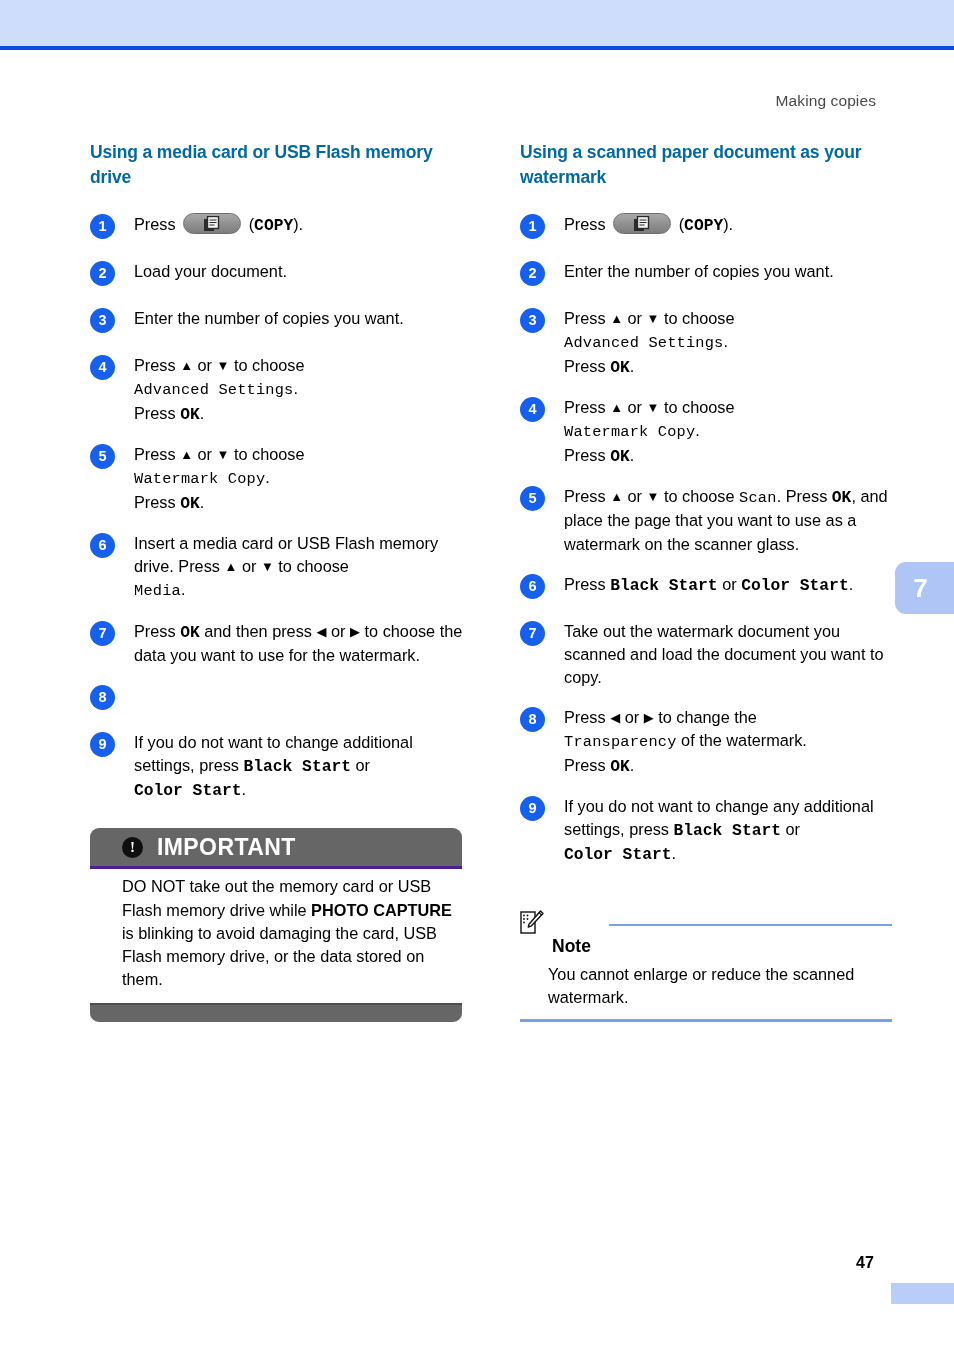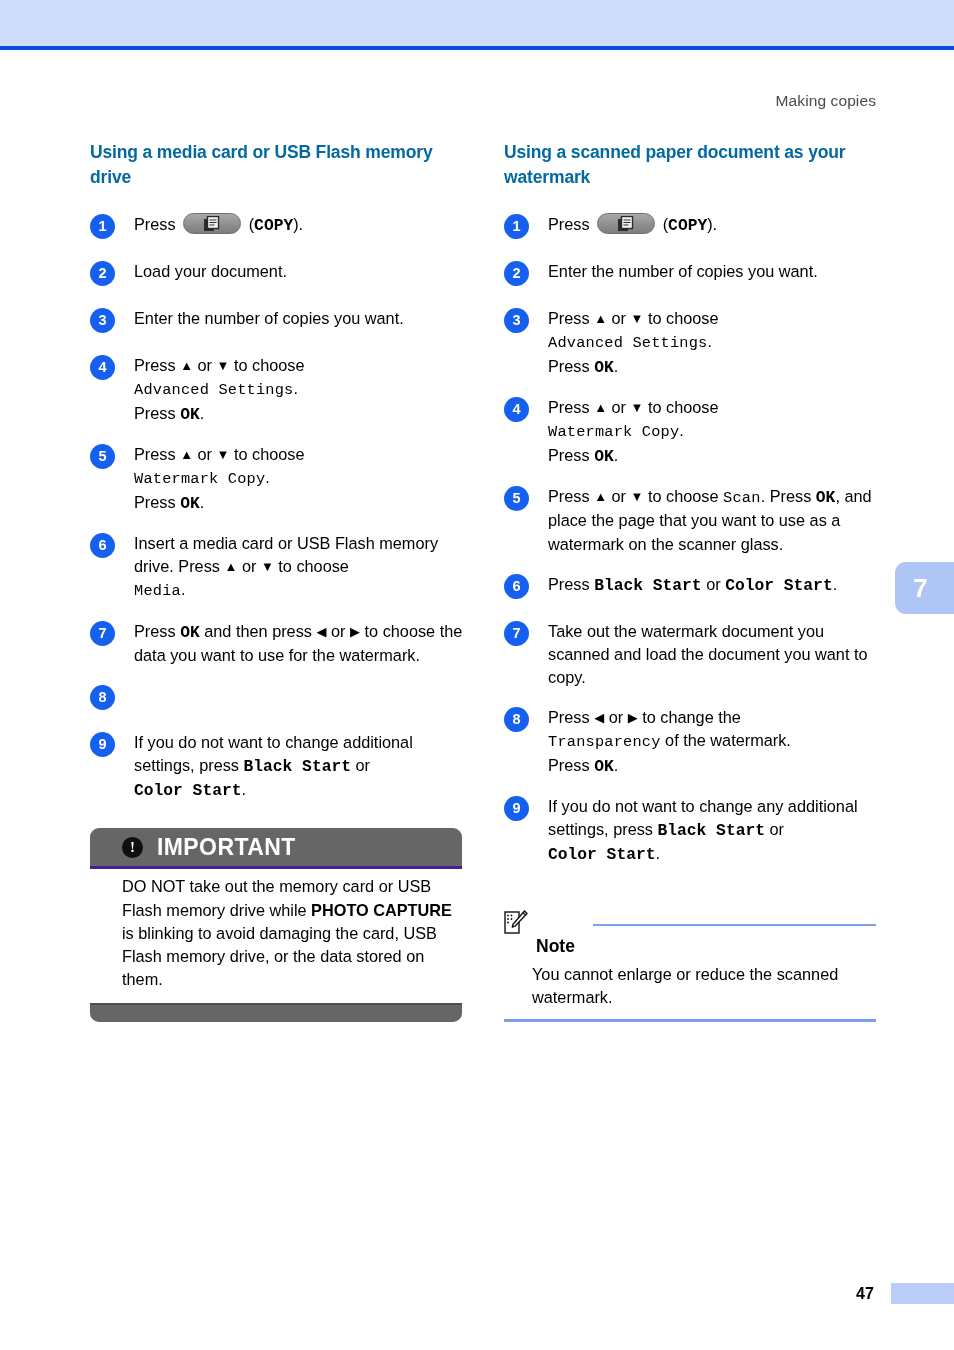--- a/index.html
+++ b/index.html
@@ -40,21 +40,21 @@
     margin-top: 16px;
   }
 
   
   .column {
     position: absolute;
     top: 140px;
     width: 378px;
   }
   .col-left  { left: 90px; }
-  .col-right { left: 504px; }
+  .col-right { left: 520px; }
 
   h2.section-heading {
     font-size: 17.5px;
     font-weight: bold;
     color: #0369a1;
     line-height: 1.45;
     letter-spacing: -0.15px;
     margin-bottom: 22px;
   }
 
@@ -202,21 +202,21 @@
     display: flex;
     align-items: center;
     justify-content: center;
     padding-right: 8px;
   }
 
   
   .page-number {
     position: absolute;
     left: 856px;
-    top: 1285px;
+    top: 1254px;
     font-size: 16px;
     font-weight: bold;
     color: #000;
   }
   .footer-block {
     position: absolute;
     left: 891px;
     top: 1283px;
     width: 63px;
     height: 21px;

